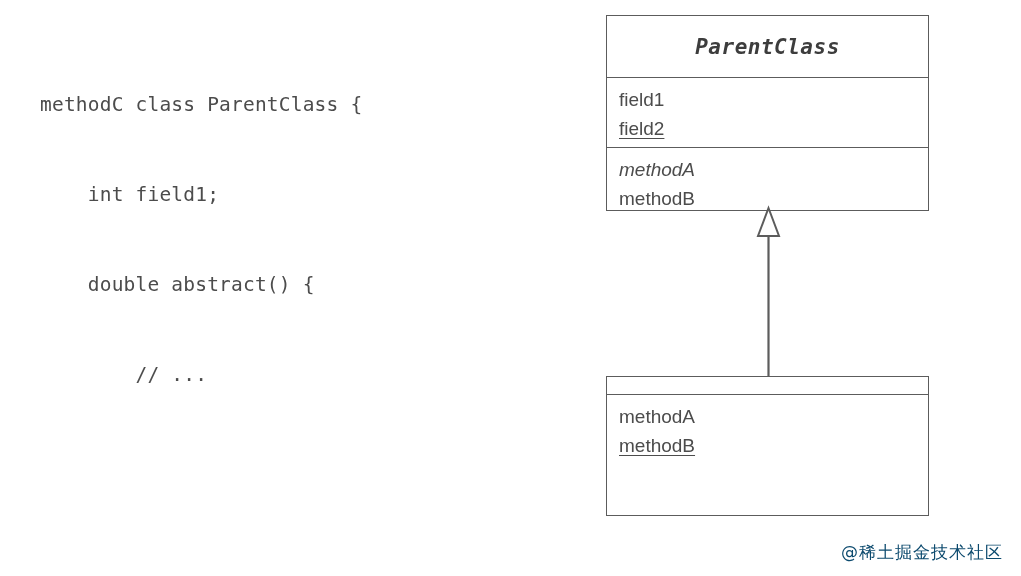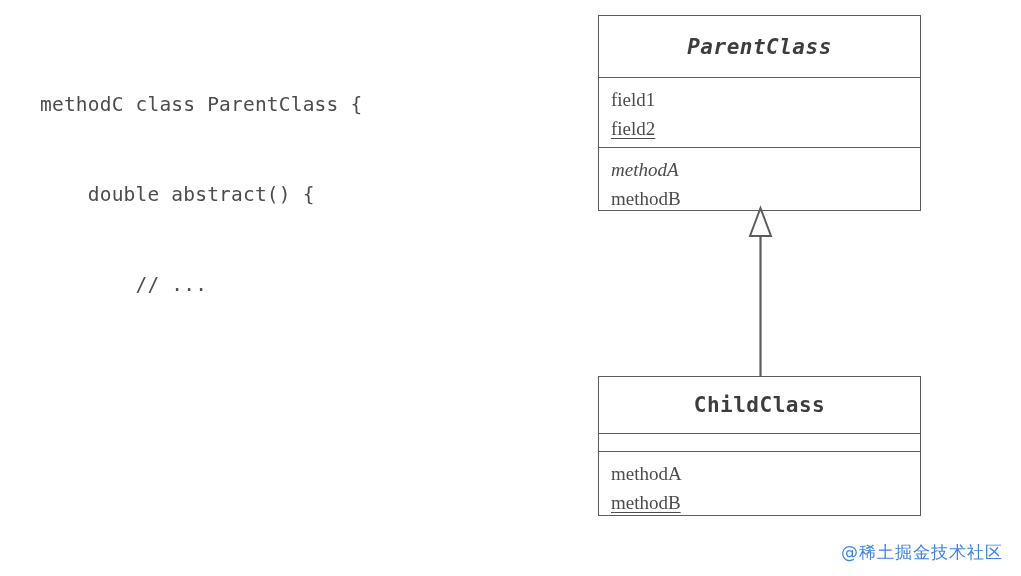--- a/index.html
+++ b/index.html
@@ -32,21 +32,21 @@
     letter-spacing: 0.2px;
   }
   .code-line {
     white-space: pre;
     height: 30px;
   }
 
   
   .uml-layer {
     position: absolute;
-    left: 0;
+    left: 8px;
     top: 0;
     width: 942px;
     height: 576px;
     pointer-events: none;
   }
   .uml-box {
     position: absolute;
     box-sizing: border-box;
     background: #ffffff;
     border: 1.6px solid #5c5c5c;
@@ -68,21 +68,21 @@
     color: #3d3d3d;
     letter-spacing: 0.5px;
   }
   .uml-title.abstract {
     font-style: italic;
   }
   .uml-members {
     padding: 7px 0 7px 12px;
   }
   .uml-member {
-    font-family: Liberation Serif, serif;
+    font-family: Liberation Sans, sans-serif;
     font-size: 19px;
     line-height: 29px;
     color: #4c4c4c;
     display: block;
     width: fit-content;
   }
   .uml-member.abstract {
     font-style: italic;
   }
   .uml-member.static {
@@ -99,34 +99,35 @@
     height: 175px;
   }
 
   
   .watermark {
     position: absolute;
     right: 18px;
     bottom: 12px;
     font-family: "DejaVu Sans", "Liberation Sans", sans-serif;
     font-size: 17px;
-    color: #3b82f6;
+    color: #0c4a6e;
     letter-spacing: 1px;
     white-space: nowrap;
   }
 </style>
 </head>
 <body>
 
 <div id="page">
 
   <div class="code-panel">
 
     <div class="code-block">
       <div class="code-line">methodC class ParentClass {</div>
+      <div class="code-line">    int field1;</div>
       <div class="code-line">    double abstract() {</div>
       <div class="code-line">        // ...</div>
       
       
     </div>
 
   </div>
 
   <div class="uml-layer">
 
@@ -145,21 +146,20 @@
       </div>
     </div>
 
     <svg class="inherit-svg" viewBox="0 0 55 175">
       <line x1="25.5" y1="172" x2="25.5" y2="30" stroke="#5c5c5c" stroke-width="2.2"></line>
       <polygon points="25.5,3 36,31 15,31" fill="#ffffff" stroke="#5c5c5c" stroke-width="2" stroke-linejoin="miter"></polygon>
     </svg>
 
     <div class="uml-box" style="left:598px; top:376px; width:323px; height:140px;">
 
-      <div class="uml-compartment uml-title" style="height:57px;">ChildClass</div>
 
       <div class="uml-compartment" style="height:18px;"></div>
 
       <div class="uml-compartment uml-members last" style="height:62px;">
         <span class="uml-member">methodA</span>
         <span class="uml-member static">methodB</span>
       </div>
     </div>
 
   </div>

